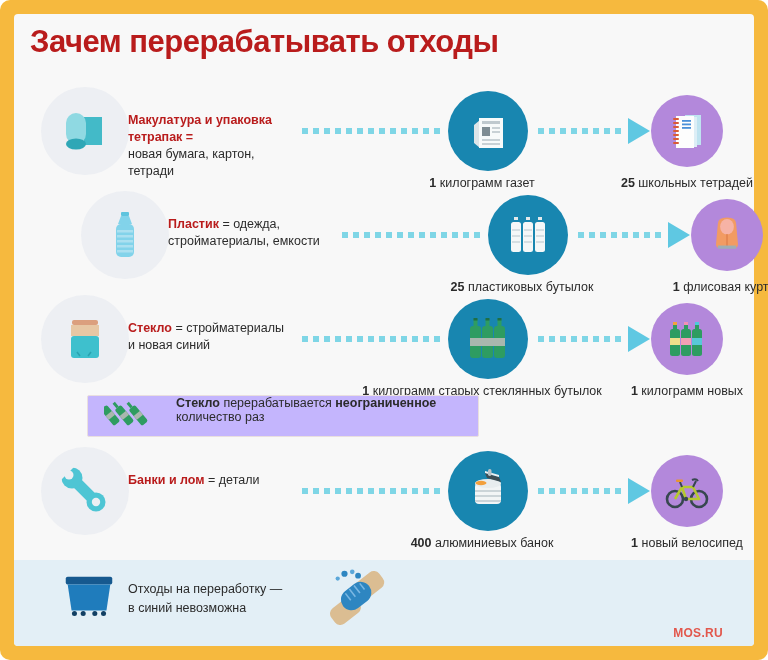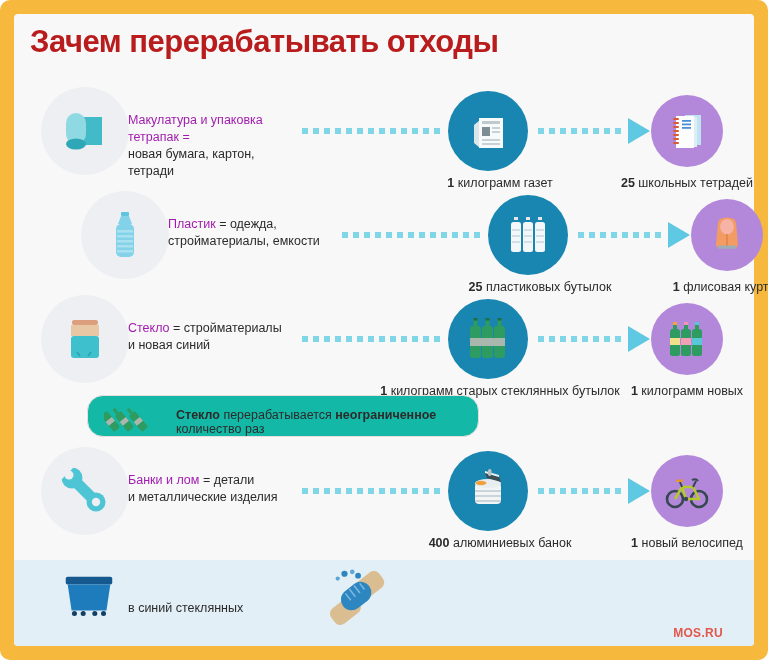--- a/index.html
+++ b/index.html
@@ -3,32 +3,32 @@
 <meta charset="utf-8">
 <style>
   html,body{margin:0;padding:0;background:#fff;}
   body{width:768px;height:660px;font-family:"Liberation Sans",sans-serif;-webkit-font-smoothing:antialiased;}
   .frame{position:relative;width:768px;height:660px;background:#F6B93E;border-radius:10px;overflow:hidden;}
   .panel{position:absolute;left:14px;top:14px;width:740px;height:632px;background:#F8F8F8;border-radius:4px;}
   .title{position:absolute;left:30px;top:24px;font-size:31px;font-weight:700;letter-spacing:-0.5px;color:#b91c1c;}
   .row{position:absolute;left:0;width:768px;height:130px;}
   .src-circle{position:absolute;left:41px;top:0;width:88px;height:88px;border-radius:50%;background:#EDEFF3;display:flex;align-items:center;justify-content:center;}
   .label{position:absolute;left:128px;top:25px;font-size:12.5px;line-height:17px;color:#2B2B2B;width:170px;}
-  .label b{font-weight:400;color:#a21caf;}
+  .label b{font-weight:700;color:#b91c1c;}
   .dots{position:absolute;top:41px;height:6px;background:repeating-linear-gradient(90deg,#7FD6E6 0 6px,transparent 6px 11px);}
   .dots.left{left:302px;width:142px;}
   .dots.right{left:538px;width:86px;}
   .mid-circle{position:absolute;left:448px;top:4px;width:80px;height:80px;border-radius:50%;background:#1886B0;display:flex;align-items:center;justify-content:center;}
   .arrowhead{position:absolute;left:628px;top:31px;width:0;height:0;border-top:13px solid transparent;border-bottom:13px solid transparent;border-left:22px solid #5FC8E2;}
   .out-circle{position:absolute;left:651px;top:8px;width:72px;height:72px;border-radius:50%;background:#B388DB;display:flex;align-items:center;justify-content:center;}
   .caption{position:absolute;top:89px;font-size:12.5px;color:#2B2B2B;text-align:center;}
   .caption b{font-weight:700;}
-  .caption.in{left:350px;width:300px;}
+  .caption.in{left:332px;width:300px;}
   .caption.out{left:577px;width:220px;}
-  .callout{position:absolute;left:87px;top:395px;width:392px;height:42px;background:#14b8a6;border:1.5px solid #E9DFDF;border-radius:16px;display:flex;align-items:flex-end;box-sizing:border-box;padding-left:16px;}
+  .callout{position:absolute;left:87px;top:395px;width:392px;height:42px;background:#c4b5fd;border:1.5px solid #E9DFDF;border-radius:2px;display:flex;align-items:flex-start;box-sizing:border-box;padding-left:16px;}
   .callout .txt{font-size:12.5px;color:#2B2B2B;margin-left:16px;}
   .callout .txt b{font-weight:700;}
   .footer{position:absolute;left:14px;top:560px;width:740px;height:86px;background:#E3EFF6;border-radius:0 0 4px 4px;}
   .footer .f-text{position:absolute;font-size:12.5px;line-height:19px;color:#2B2B2B;}
   .footer .f-text b{font-weight:400;}
   .brand{position:absolute;right:31px;top:66px;font-size:12px;font-weight:700;color:#E2574C;letter-spacing:0.3px;}
   svg{display:block;}
 </style>
 </head>
 <body>
@@ -249,21 +249,20 @@
           <circle cx="13" cy="13" r="10.5" fill="#4EC5D4"></circle>
           <polygon points="0,0 17,0 0,17" fill="#EDEFF3"></polygon>
           <circle cx="10" cy="10" r="4.5" fill="#EDEFF3"></circle>
           <circle cx="37" cy="37" r="9.5" fill="#4EC5D4"></circle>
           <circle cx="37" cy="37" r="4.2" fill="#EDEFF3"></circle>
         </svg>
       </span>
     </div>
     <div class="label">
       <b>Банки и лом</b><span> = детали</span><br>
-      <span>и металлические изделия</span>
     </div>
     <div class="dots left"></div>
     <div class="mid-circle">
       <span>
         <svg width="46" height="46" viewBox="0 0 46 46">
           <rect x="10" y="15" width="26" height="21" rx="4" fill="#F2F5F6"></rect>
           <g fill="#CBD4D8">
             <rect x="10" y="22" width="26" height="2"></rect>
               <rect x="10" y="27" width="26" height="2"></rect>
               <rect x="10" y="32" width="26" height="2"></rect>
@@ -302,22 +301,22 @@
         <polygon points="10,14 54,14 50,41 14,41" fill="#1F7CBC"></polygon>
         <g fill="#123F63">
           <circle cx="17" cy="44" r="2.6"></circle>
             <circle cx="26" cy="44" r="2.6"></circle>
           <circle cx="38" cy="44" r="2.6"></circle>
             <circle cx="47" cy="44" r="2.6"></circle>
         </g>
       </svg>
     </span>
     <div class="f-text" style="left:114px;top:20px;">
-      <br>
-      <span>в </span><b>синий</b><span> стеклянных</span>
+      <span>Отходы на переработку —</span><br>
+      <span>в </span><b>синий</b><span> невозможна</span>
     </div>
     <span style="position:absolute;left:314px;top:6px;">
       <svg width="64" height="64" viewBox="0 0 66 66">
         <circle cx="10" cy="13" r="2.2" fill="#5BA7D9"></circle>
         <circle cx="17" cy="8" r="3.2" fill="#2E86C1"></circle>
         <circle cx="25" cy="6" r="2.4" fill="#5BA7D9"></circle>
         <circle cx="31" cy="10" r="3" fill="#2E86C1"></circle>
         <rect x="26" y="10" width="32" height="20" rx="7" fill="#DBBD92" transform="rotate(-38 42 20)"></rect>
         <rect x="2" y="36" width="32" height="20" rx="7" fill="#DBBD92" transform="rotate(-38 18 46)"></rect>
         <rect x="12" y="20" width="34" height="22" rx="11" fill="#2E86C1" transform="rotate(-38 29 31)"></rect>

